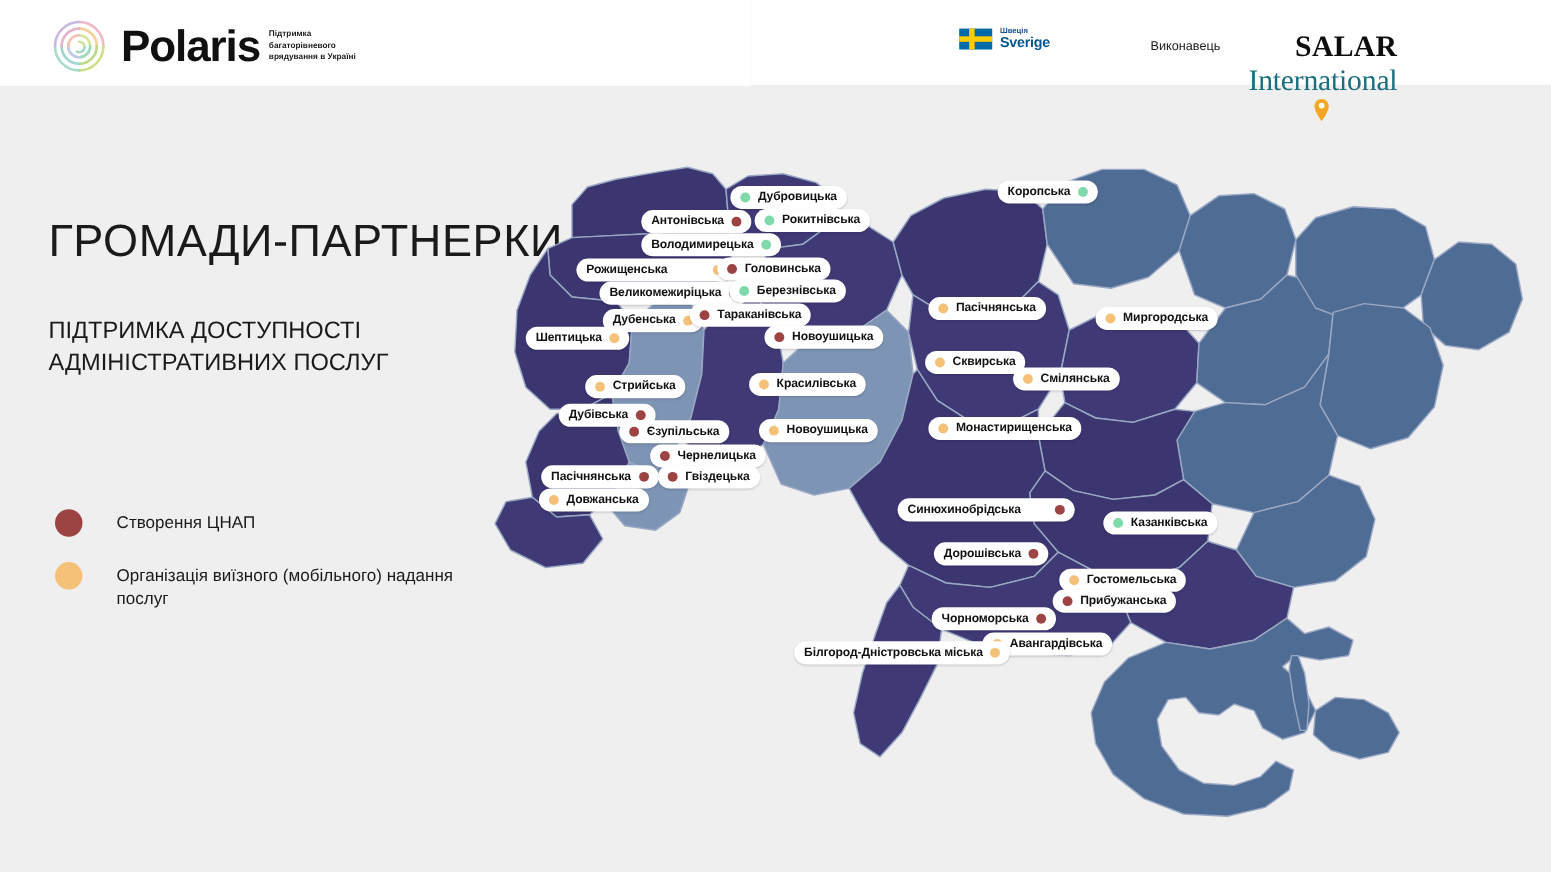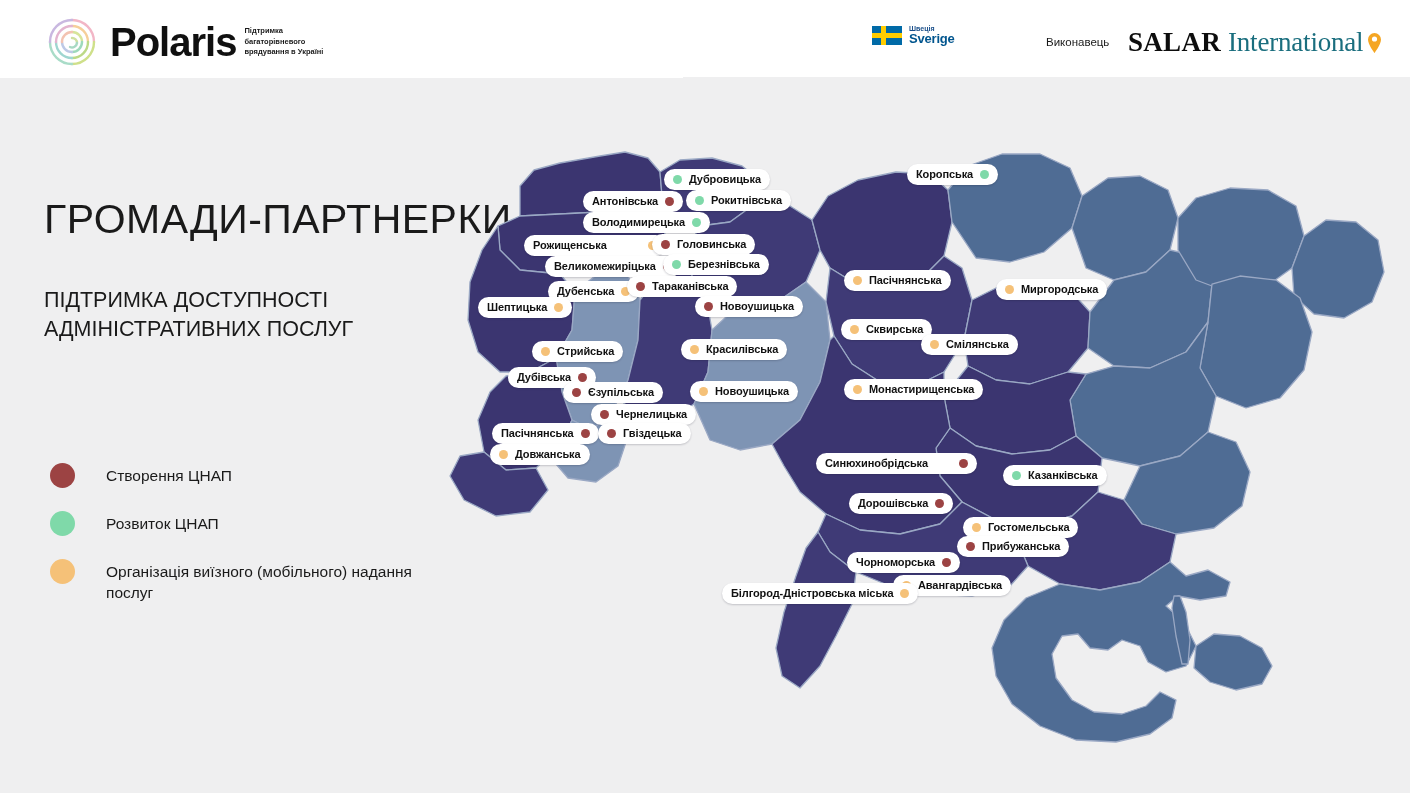--- a/index.html
+++ b/index.html
@@ -23,21 +23,21 @@
 
   #sweden-block{position:absolute;left:872px;top:25px;display:flex;align-items:center;gap:7px;}
   #sweden-flag{width:30px;height:19px;background:#006aa7;position:relative;flex:0 0 30px;}
   #sweden-flag:before{content:"";position:absolute;left:9px;top:0;width:5px;height:19px;background:#fecc00;}
   #sweden-flag:after{content:"";position:absolute;left:0;top:7px;width:30px;height:5px;background:#fecc00;}
   #sweden-txt{line-height:1.05;}
   #sweden-sv{font-size:7px;color:#1a4f8a;font-weight:bold;display:block;}
   #sweden-name{font-size:13px;color:#00558e;font-weight:bold;display:block;letter-spacing:-0.2px;}
 
   #executor-label{position:absolute;left:1046px;top:36px;font-size:11.5px;color:#1a1a1a;}
-  #salar-block{position:absolute;left:1128px;top:27px;display:flex;align-items:flex-end;}
+  #salar-block{position:absolute;left:1128px;top:27px;display:flex;align-items:flex-end;flex-direction:column;}
   #salar-a{font-family:"Liberation Serif",serif;font-size:27px;font-weight:bold;color:#0d0d0d;letter-spacing:0.3px;}
   #salar-b{font-family:"Liberation Serif",serif;font-size:27px;color:#1a6e7e;margin-left:7px;letter-spacing:-0.2px;}
   #salar-pin{margin-left:4px;width:15px;height:22px;position:relative;align-self:center;}
 
   
   #title{position:absolute;left:44px;top:196px;font-size:41px;letter-spacing:0.5px;color:#1a1a1a;font-weight:400;white-space:nowrap;}
   #subtitle{position:absolute;left:44px;top:286px;font-size:21.5px;line-height:1.35;color:#1a1a1a;font-weight:400;}
 
   #legend{position:absolute;left:50px;top:466px;width:380px;}
   .legend-row{display:flex;align-items:flex-start;margin-bottom:26px;}
@@ -113,24 +113,20 @@
 
 <div id="title">ГРОМАДИ-ПАРТНЕРКИ</div>
 <div id="subtitle">ПІДТРИМКА ДОСТУПНОСТІ<br>АДМІНІСТРАТИВНИХ ПОСЛУГ</div>
 
 <div id="legend">
   <div class="legend-row">
     <span class="legend-dot" style="background: rgb(156, 67, 67);"></span>
     <span class="legend-label">Створення ЦНАП</span>
   </div>
   <div class="legend-row">
-    <span class="legend-dot" style="background: rgb(127, 217, 169);"></span>
-    <span class="legend-label">Розвиток ЦНАП</span>
-  </div>
-  <div class="legend-row">
     <span class="legend-dot" style="background: rgb(245, 193, 120);"></span>
     <span class="legend-label">Організація виїзного (мобільного) надання послуг</span>
   </div>
 </div>
 
 <div id="map-wrap">
   <svg id="map-svg" width="1410" height="793" viewBox="0 0 1410 793">
     <g stroke="#9aa8c4" stroke-width="1.3" stroke-linejoin="round">
 
       <path fill="#3b3570" d="M520,186 L534,170 L560,163 L600,156 L625,152 L648,158 L660,172 L662,196 L640,206 L600,212 L560,214 L520,216 Z"></path>

